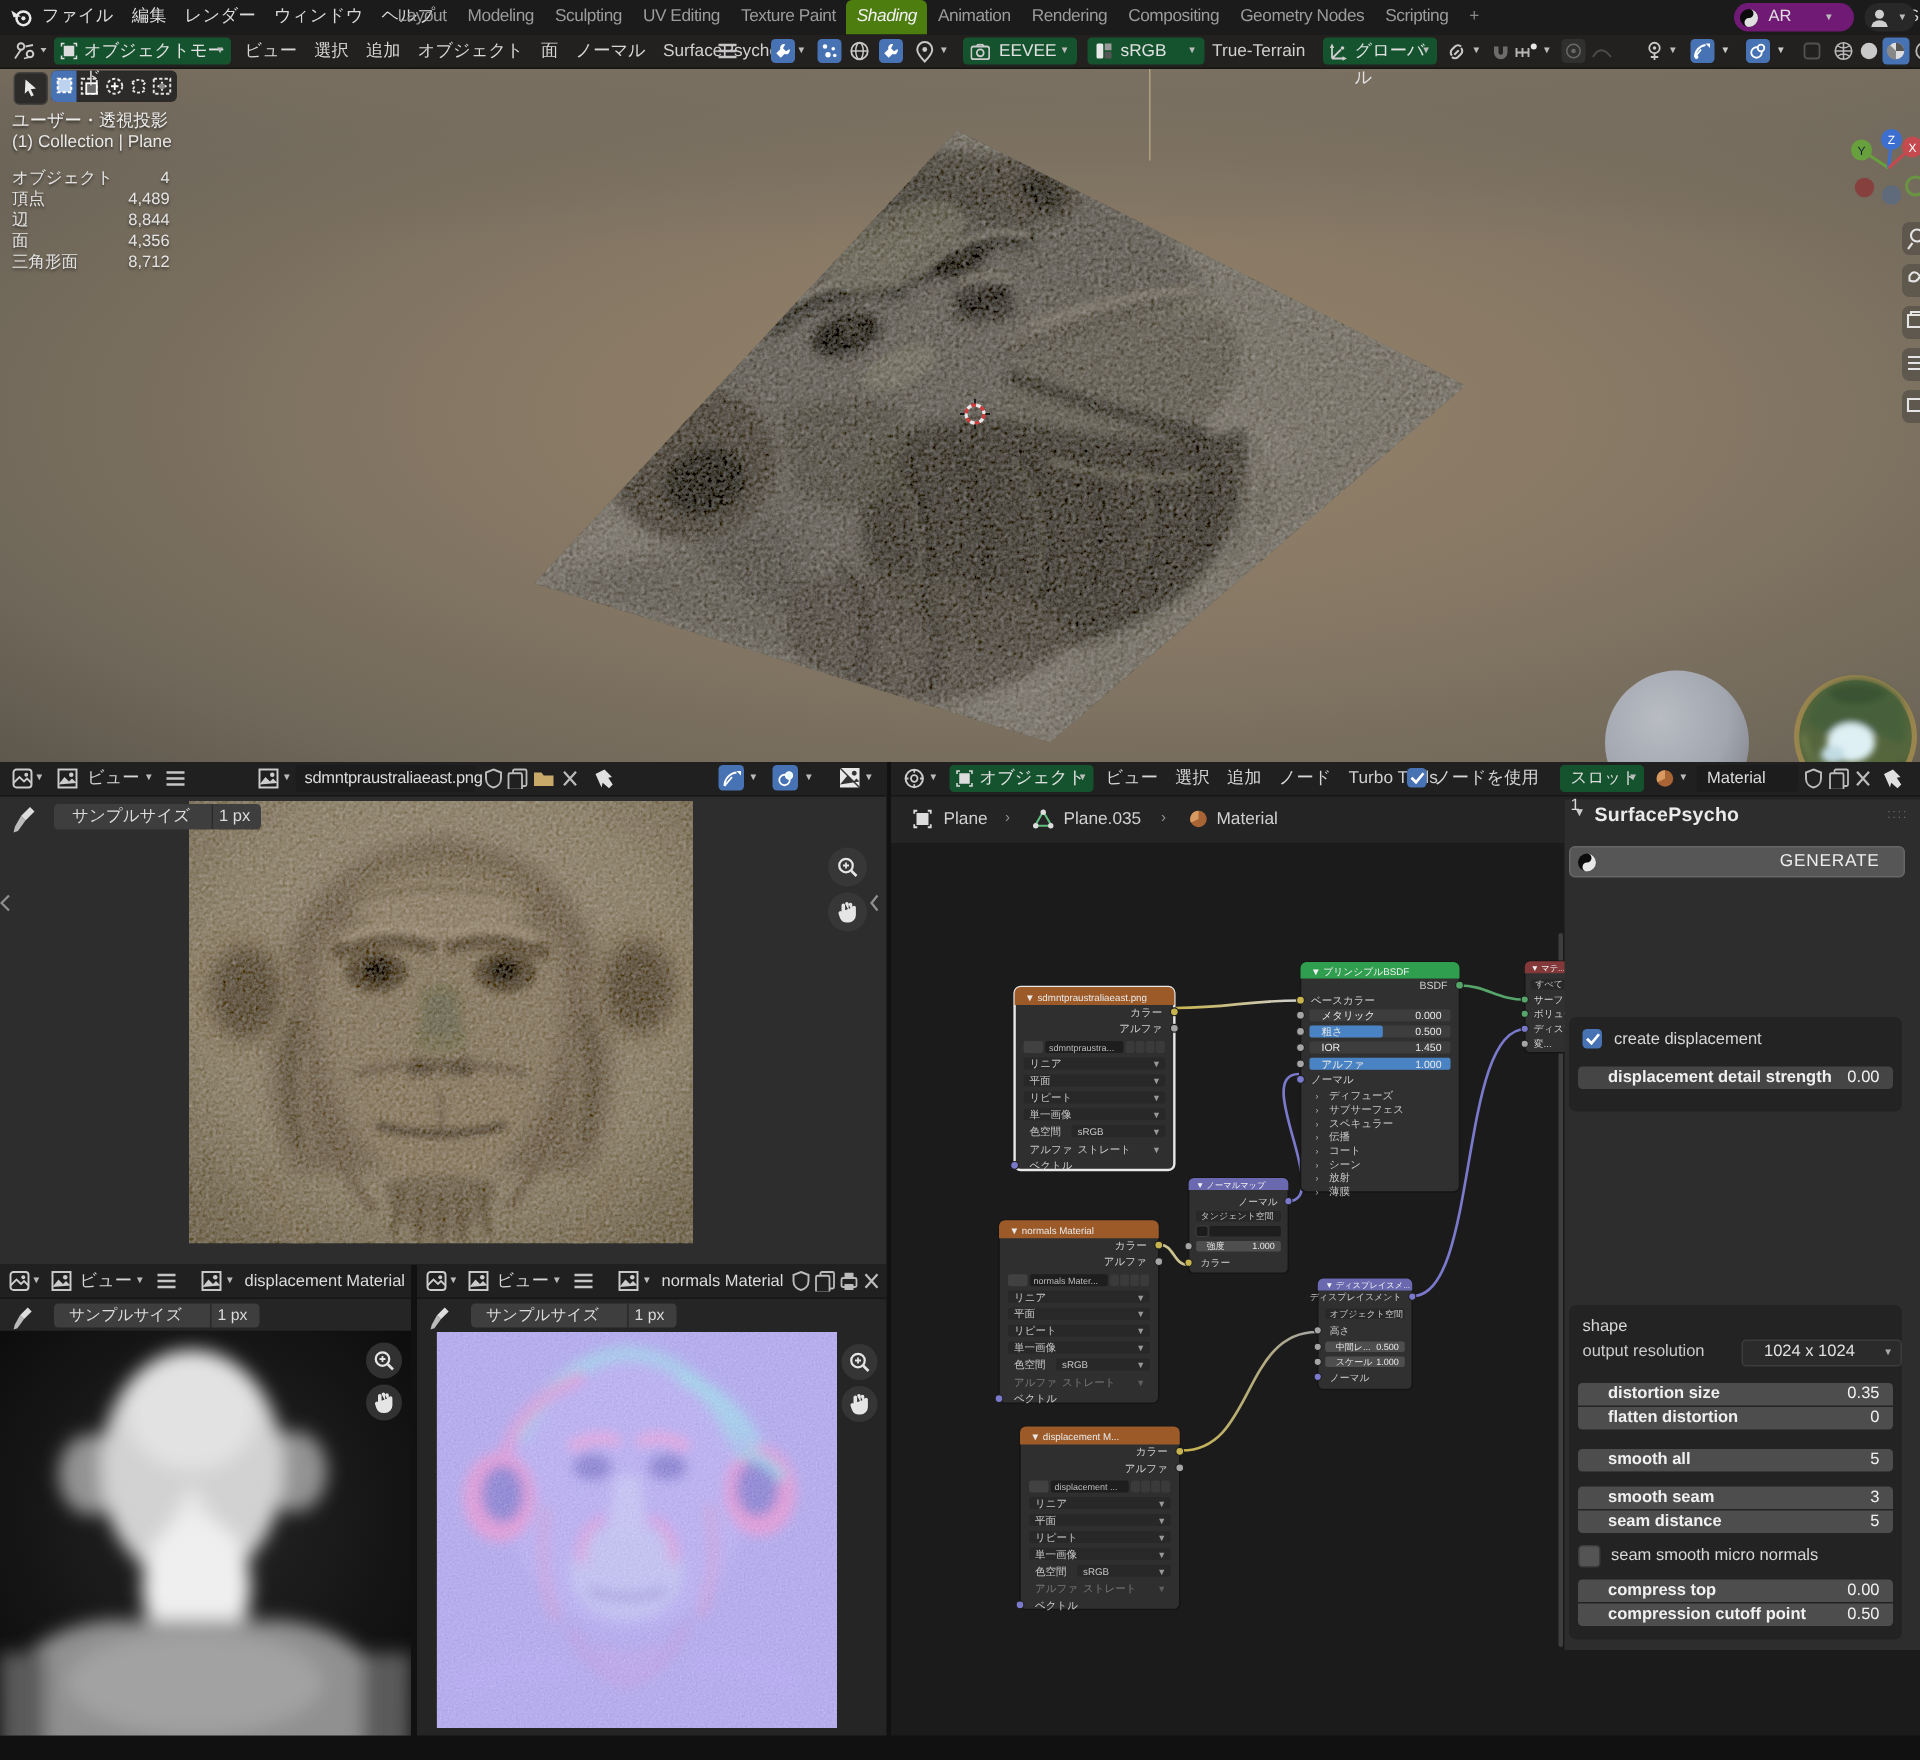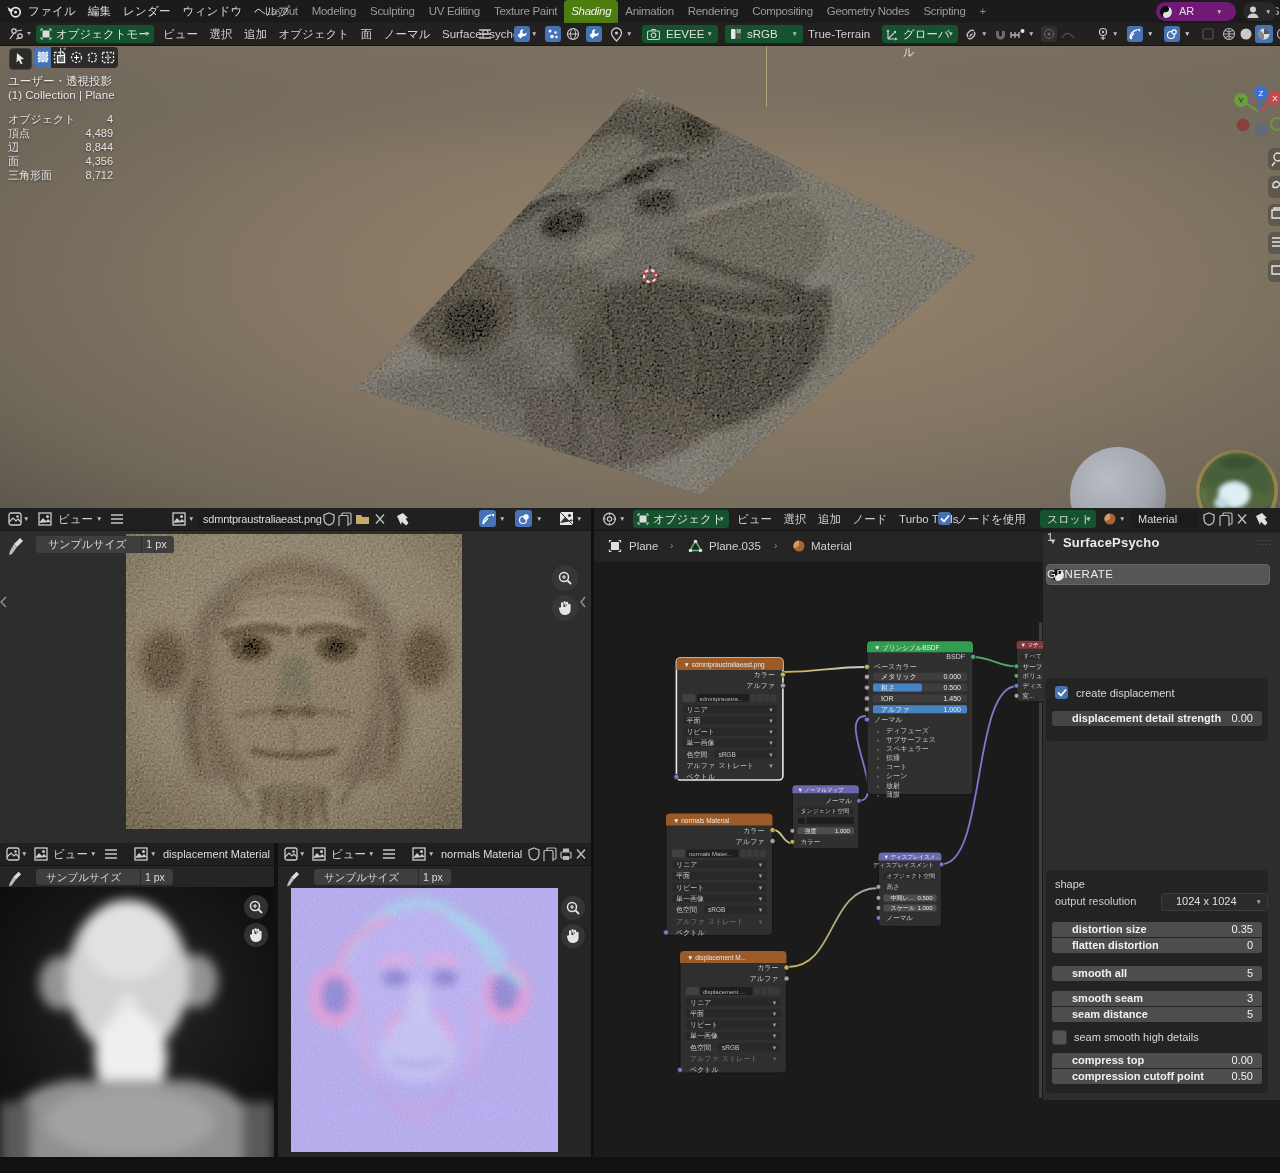--- a/index.html
+++ b/index.html
@@ -904,21 +904,21 @@
 </div>
 <div class="abs sidebar" id="sidebar">
  <span class="abs" style="left:6px;top:4px;font-size:8px;color:#ccc">▼</span>
  <span class="abs" style="left:20px;top:2px;font-size:13px;color:#eaeaea;font-weight:bold;letter-spacing:.2px">SurfacePsycho</span>
  <span class="abs" style="left:215px;top:4px;font-size:9px;color:#666;letter-spacing:1px">::::</span>
  <div class="abs" style="left:3px;top:31px;width:222px;height:19px;background:#565656;border:1px solid #666;border-radius:4px">
   <svg class="abs" style="left:4px;top:2.5px" width="14" height="14" viewBox="0 0 14 14">
           <circle cx="7" cy="7" r="6" fill="#0d0d0d"></circle>
           <path d="M7 1 A6 6 0 0 1 7 13 A3 3 0 0 1 7 7 A3 3 0 0 0 7 1" fill="#e8e8e8"></path>
         </svg>
-  <span class="abs" style="left:0;right:16px;top:0;text-align:left;line-height:19px;font-size:11.5px;color:#ededed;letter-spacing:.5px">GENERATE</span>
+  <span class="abs" style="left:0;right:16px;top:0;text-align:right;line-height:19px;font-size:11.5px;color:#ededed;letter-spacing:.5px">GENERATE</span>
  </div>
  <div class="sbox" style="top:145px;height:63px">
   <div class="abs" style="left:9px;top:8px;width:13px;height:13px;background:#4772b3;border-radius:3px">
           <svg style="position:absolute;left:1.5px;top:2px" width="10" height="9" viewBox="0 0 10 9">
             <path d="M1 4.5 L4 7.5 L9 1.5" stroke="#fff" stroke-width="1.8" fill="none"></path>
           </svg>
         </div>
   <span class="slab" style="left:30px;top:7px;color:#d8d8d8">create displacement</span>
   <div class="sslider" style="top:33px;background:#454545">
           <b>displacement detail strength</b>
@@ -946,21 +946,21 @@
         </div>
   <div class="sslider" style="top:121px;border-radius:3px 3px 0 0">
           <b>smooth seam</b>
           <em>3</em>
         </div>
   <div class="sslider" style="top:137px;border-radius:0 0 3px 3px">
           <b>seam distance</b>
           <em>5</em>
         </div>
   <div class="scheck" style="left:6px;top:160px"></div>
-  <span class="slab" style="left:28px;top:159px;color:#d8d8d8">seam smooth high details</span>
+  <span class="slab" style="left:28px;top:159px;color:#d8d8d8">seam smooth micro normals</span>
   <div class="sslider" style="top:183px;border-radius:3px 3px 0 0">
           <b>compress top</b>
           <em>0.00</em>
         </div>
   <div class="sslider" style="top:199px;border-radius:0 0 3px 3px">
           <b>compression cutoff point</b>
           <em>0.50</em>
         </div>
  </div>
 </div>

